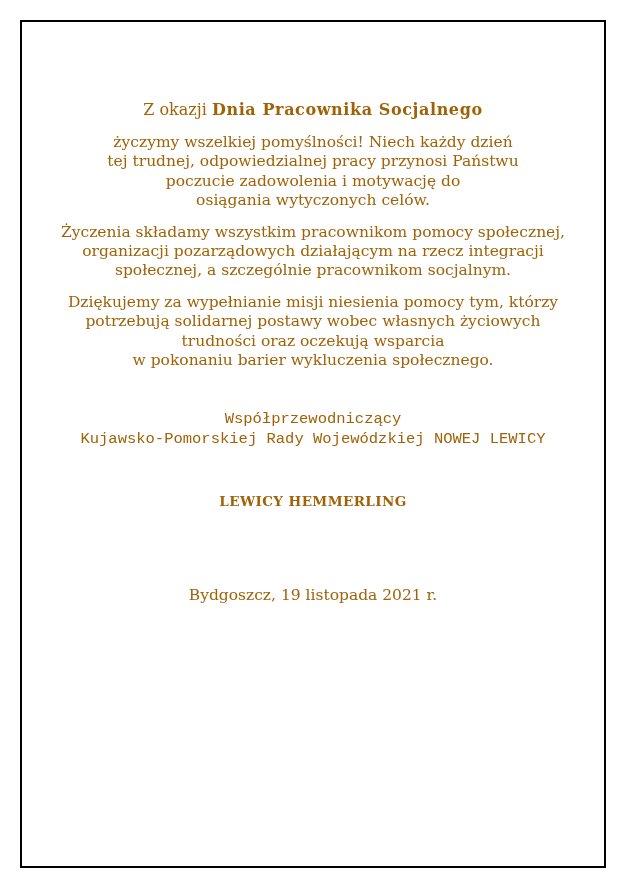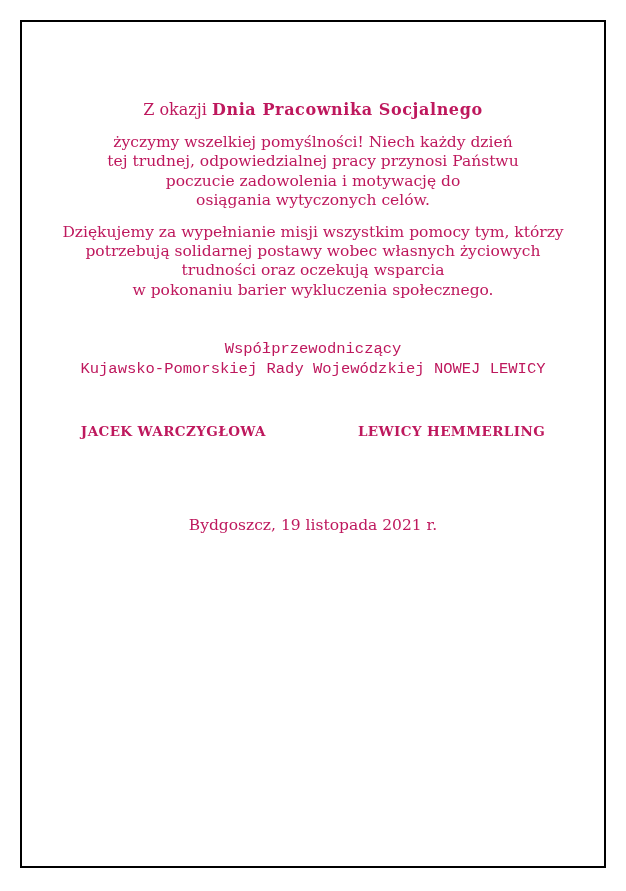--- a/index.html
+++ b/index.html
@@ -3,21 +3,21 @@
 <meta charset="utf-8">
 <style>
   * { margin: 0; padding: 0; box-sizing: border-box; }
   html, body { background: #ffffff; }
   .page {
     position: relative;
     width: 626px;
     height: 891px;
     background: #ffffff;
     font-family: "DejaVu Serif", serif;
-    color: #be185d;
+    color: #a16207;
     overflow: hidden;
   }
   .frame {
     position: absolute;
     left: 20px;
     top: 20px;
     width: 586px;
     height: 848px;
     border: 2px solid #000000;
   }
@@ -77,30 +77,32 @@
     <div class="title">
       <span>Z okazji </span><span class="title-emphasis">Dnia Pracownika Socjalnego</span>
     </div>
 
     <div class="para">życzymy wszelkiej pomyślności! Niech każdy dzień
 tej trudnej, odpowiedzialnej pracy przynosi Państwu
 poczucie zadowolenia i motywację do
 osiągania wytyczonych celów.</div>
 
 
+    <div class="para">Życzenia składamy wszystkim pracownikom pomocy społecznej,
+organizacji pozarządowych działającym na rzecz integracji
+społecznej, a szczególnie pracownikom socjalnym.</div>
 
-    <div class="para">Dziękujemy za wypełnianie misji wszystkim pomocy tym, którzy
+    <div class="para">Dziękujemy za wypełnianie misji niesienia pomocy tym, którzy
 potrzebują solidarnej postawy wobec własnych życiowych
 trudności oraz oczekują wsparcia
 w pokonaniu barier wykluczenia społecznego.</div>
 
     <div class="sig-role">Współprzewodniczący
 Kujawsko-Pomorskiej Rady Wojewódzkiej NOWEJ LEWICY</div>
 
     <div class="names">
-      <span>JACEK WARCZYGŁOWA</span>
       <span>LEWICY HEMMERLING</span>
     </div>
 
     <div class="dateline">Bydgoszcz, 19 listopada 2021 r.</div>
 
   </div>
 </div>
 
 </body></html>

